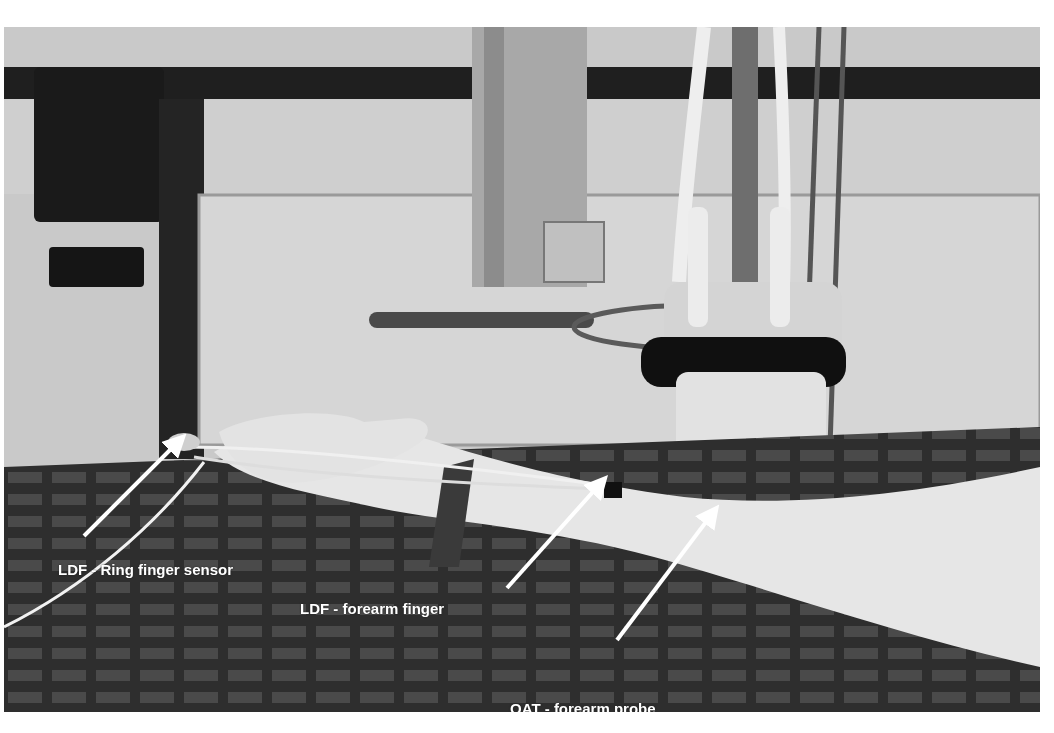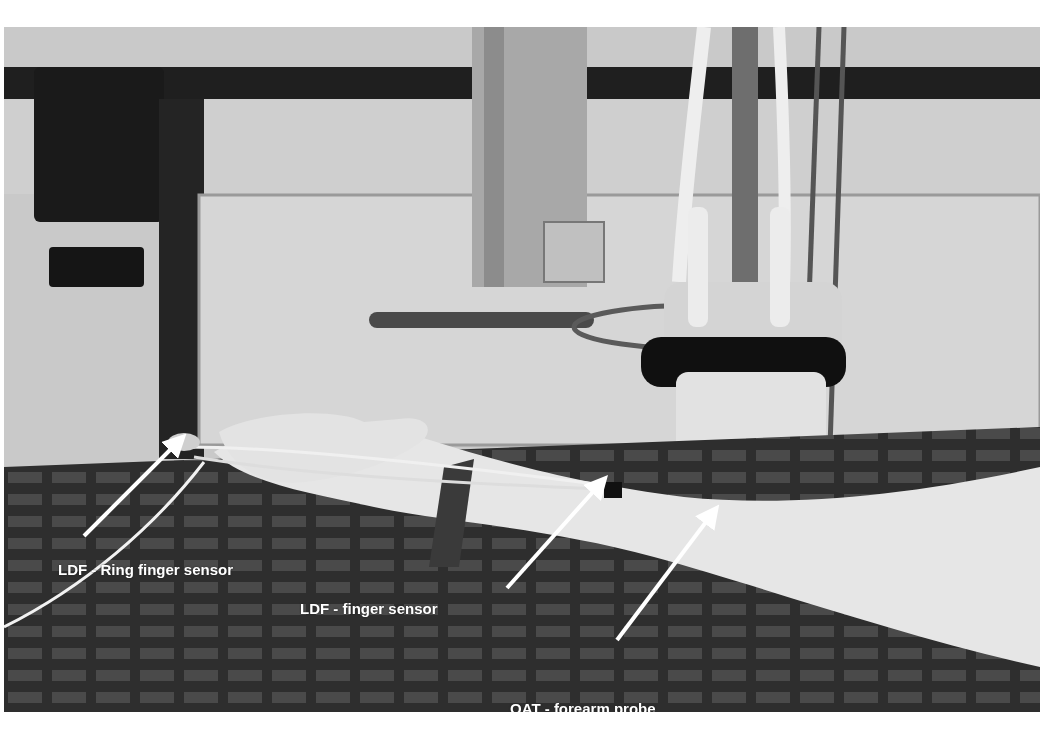--- a/index.html
+++ b/index.html
@@ -74,15 +74,15 @@
     <rect x="600" y="455" width="18" height="16" fill="#111"></rect>
 
     <ellipse cx="180" cy="415" rx="16" ry="9" fill="#cfcfcf"></ellipse>
 
     <line x1="80" y1="509" x2="174" y2="415" stroke="#ffffff" stroke-width="4" marker-end="url(#arrowhead)"></line>
     <line x1="503" y1="561" x2="596" y2="457" stroke="#ffffff" stroke-width="4" marker-end="url(#arrowhead)"></line>
     <line x1="613" y1="613" x2="708" y2="487" stroke="#ffffff" stroke-width="4" marker-end="url(#arrowhead)"></line>
   </svg>
 
   <div class="label" style="left:54px; top:534px;">LDF - Ring finger sensor</div>
-  <div class="label" style="left:296px; top:573px;">LDF - finger sensor</div>
+  <div class="label" style="left:296px; top:573px;">LDF - forearm finger</div>
   <div class="label" style="left:506px; top:625px;margin-top:48px;">OAT - forearm probe</div>
 </div>
 
 </body></html>

